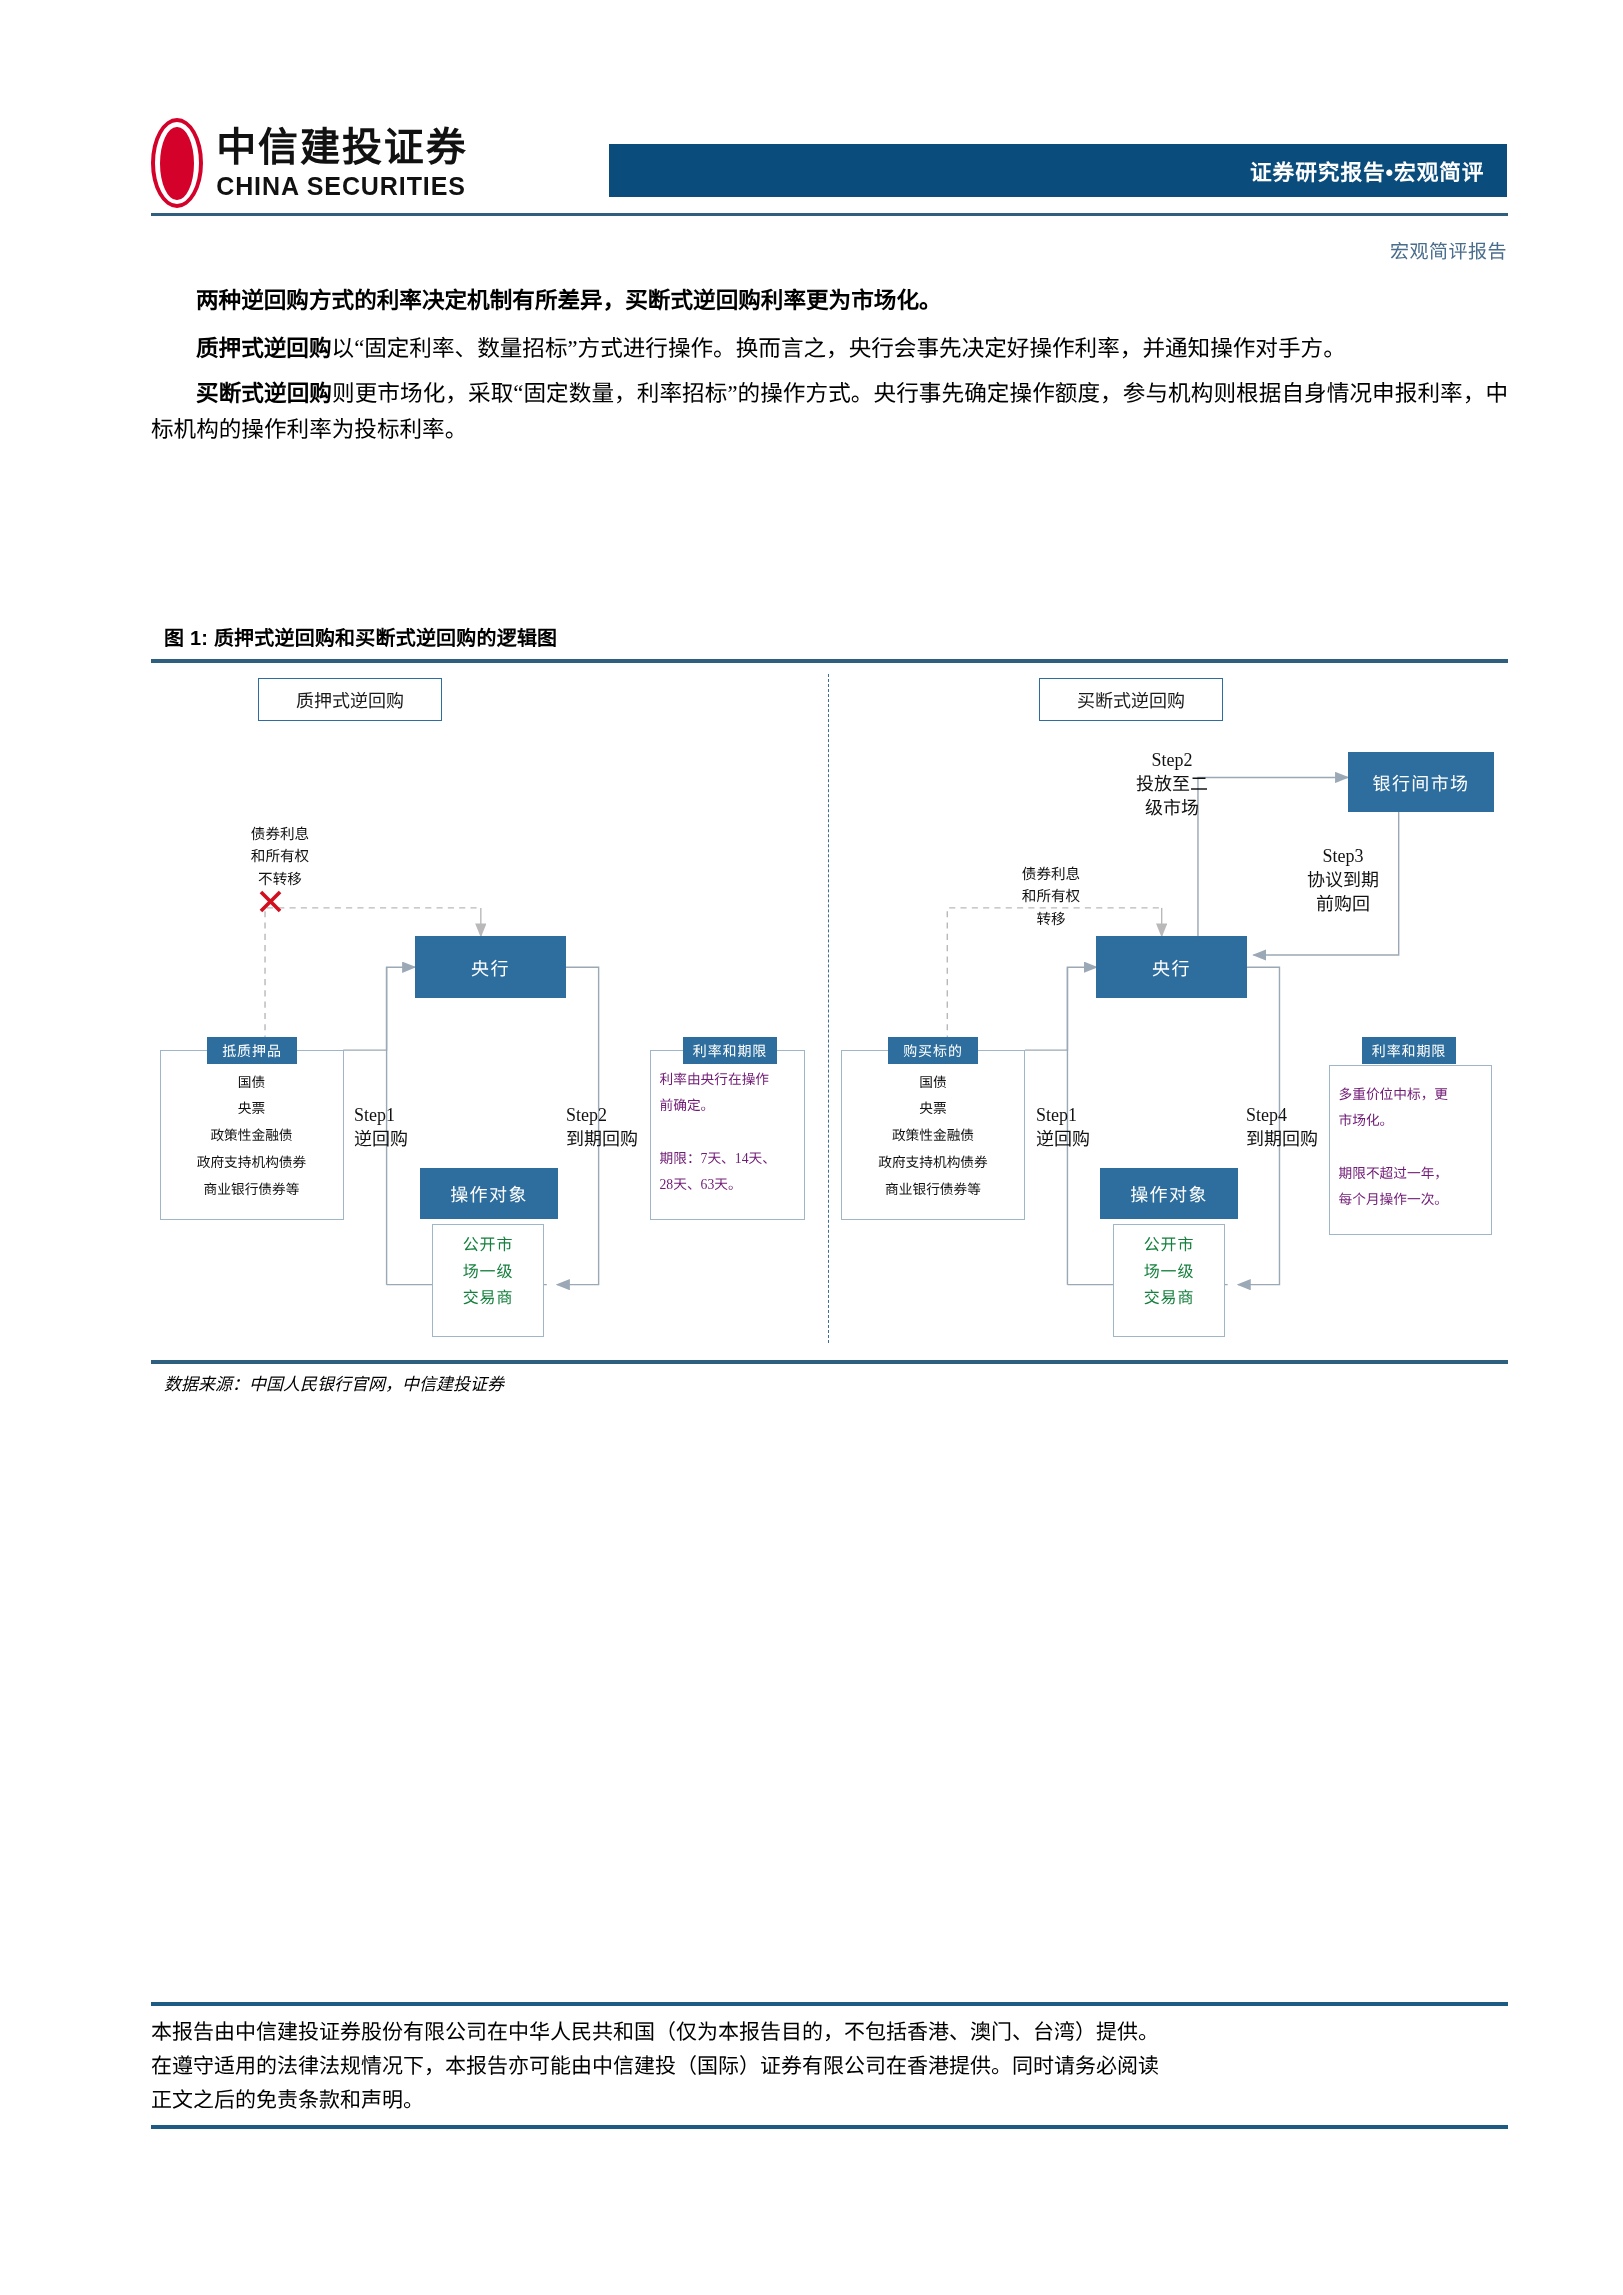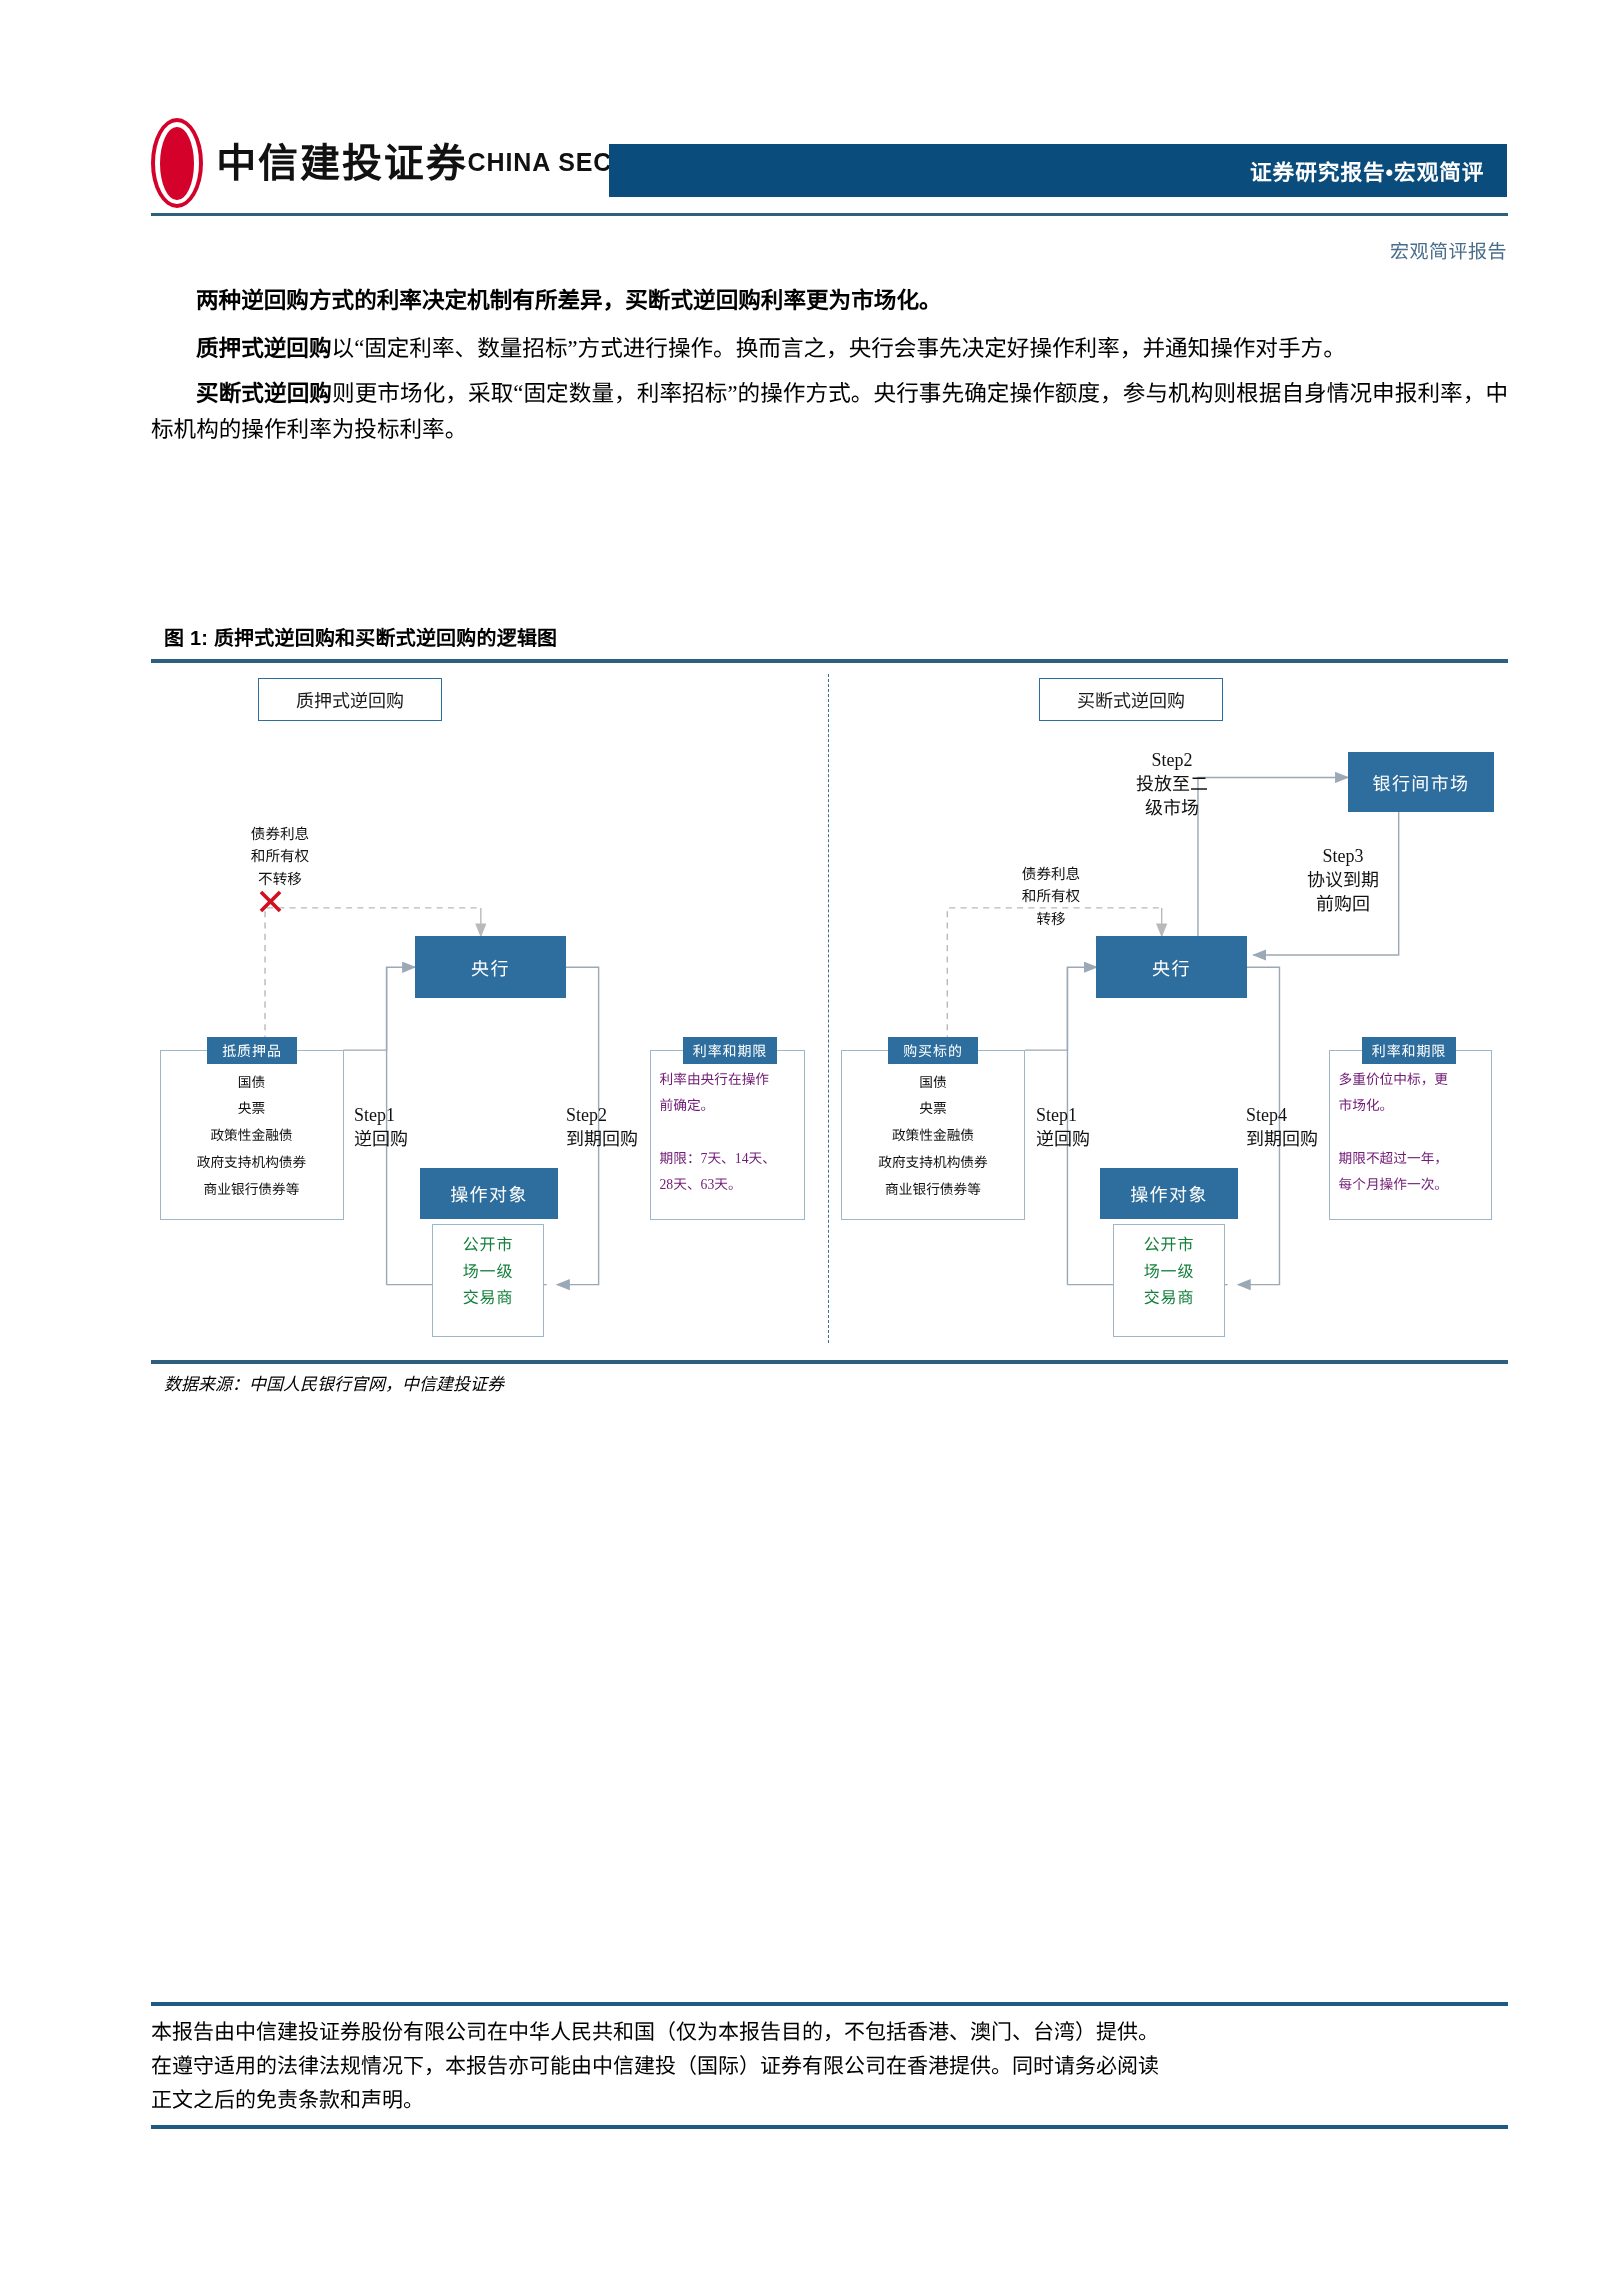--- a/index.html
+++ b/index.html
@@ -44,21 +44,21 @@
     width: 44px; height: 82px;
   }
   .logo-mark .ell2 {
     left: 9.4px; top: 8.5px;
     width: 25.4px; height: 65px;
     border: 4.2px solid #d4022a;
     background: #d4022a;
   }
   .logo-text {
     display: flex;
-    flex-direction: row;
+    flex-direction: column;
     line-height: 1;
   }
   .logo-cn {
     font-family: "Liberation Sans", "DejaVu Sans", sans-serif;
     font-weight: bold;
     font-size: 40px;
     letter-spacing: 1.9px;
     color: #111;
   }
   .logo-en {
@@ -451,21 +451,21 @@
 
     <div class="steplbl" style="left:885px; top:440px;">
       <div class="en">Step1</div>
       <div>逆回购</div>
     </div>
     <div class="steplbl" style="left:1095px; top:440px;">
       <div class="en">Step4</div>
       <div>到期回购</div>
     </div>
 
-    <div class="notebox" style="left:1178px; top:387px; width:163px; height:170px;">
+    <div class="notebox" style="left:1178px; top:402px; width:163px; height:170px;">
       <div>多重价位中标，更</div>
       <div>市场化。</div>
       <div class="gap"></div>
       <div>期限不超过一年，</div>
       <div>每个月操作一次。</div>
     </div>
     <div class="bluebox small" style="left:1211px; top:374px; width:94px; height:27px;">利率和期限</div>
 
     <div class="bluebox" style="left:949px; top:505px; width:138px; height:51px;">操作对象</div>
     <div class="smallbox" style="left:962px; top:561px; width:112px; height:113px;">

